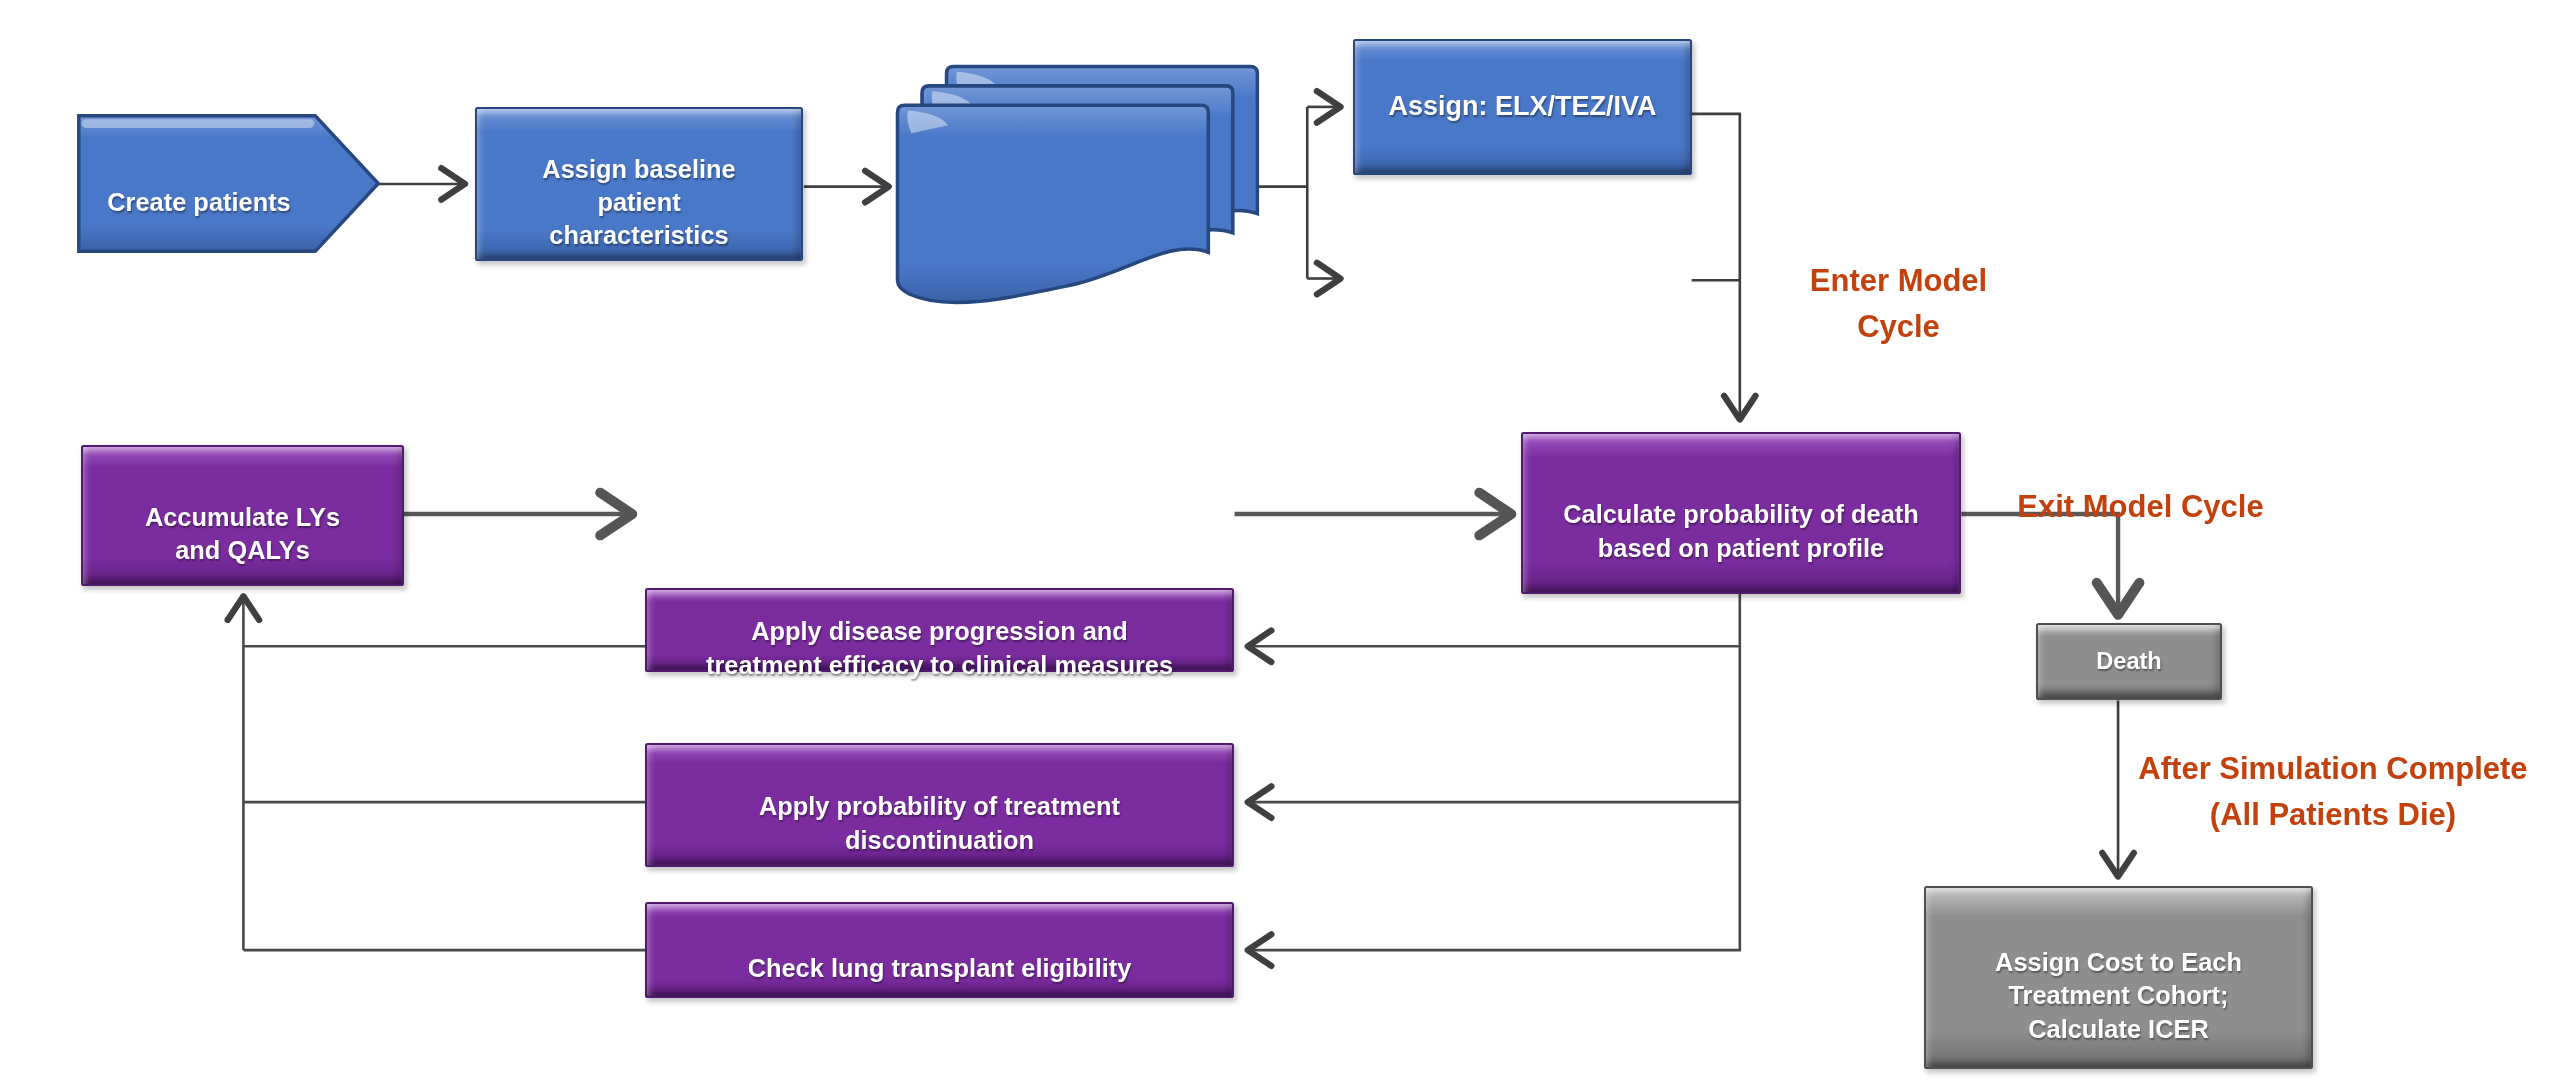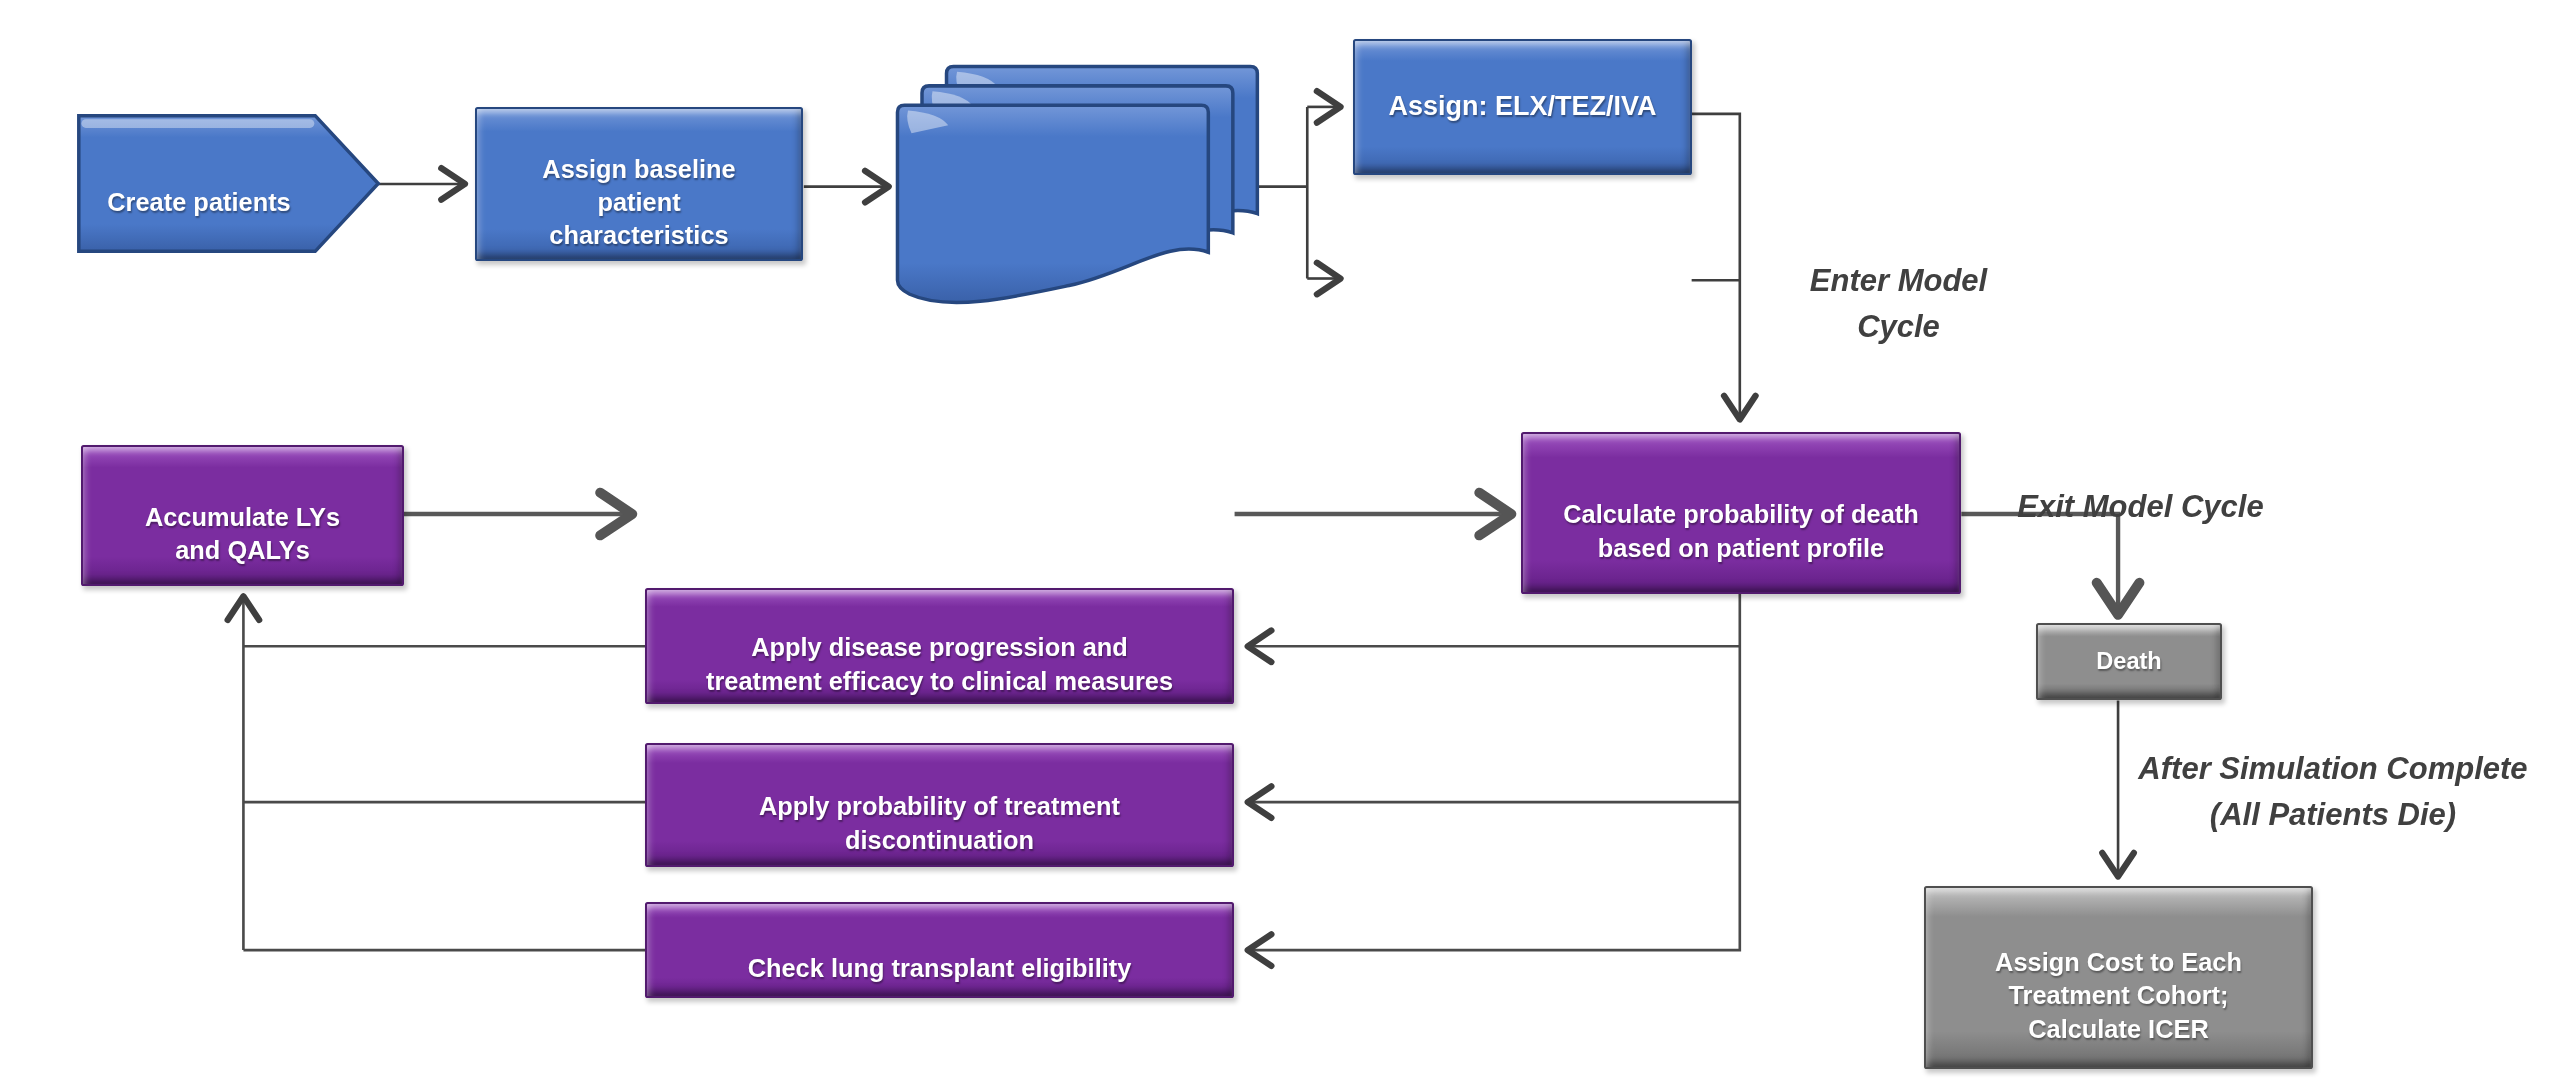--- a/index.html
+++ b/index.html
@@ -30,21 +30,21 @@
     background:linear-gradient(180deg,#a055c2 0%,#7b2da0 15%,#7b2da0 80%,#611e83 100%);
     border:2.6px solid #521a6e;
   }
   .gray{
     background:linear-gradient(180deg,#c2c2c2 0%,#8e8e8e 16%,#8e8e8e 80%,#6d6d6d 100%);
     border:2.6px solid #4f4f4f;
   }
   .float-lbl{position:absolute;display:flex;align-items:center;justify-content:center;}
   .annot{
     position:absolute;display:flex;align-items:center;justify-content:center;
-    font-weight:bold;font-style:italic;color:#404040;font-size:31px;line-height:1.5;
+    font-weight:bold;color:#c2410c;font-size:31px;line-height:1.5;
     text-align:center;white-space:pre-line;
   }
   .fs29{font-size:25.4px;margin-top:37px;} .fs27{font-size:23.6px;} .fs31{font-size:27px;}
 </style>
 </head>
 <body>
 
 <div class="canvas">
 
   <svg class="layer" viewBox="0 0 2942 1247">
@@ -121,21 +121,21 @@
   </div>
 
   <div class="node purple" style="left:1521px;top:432px;width:440px;height:162px;">
     <span class="lbl fs29">Calculate probability of death
 based on patient profile</span>
   </div>
   <div class="node purple" style="left:81px;top:445px;width:323px;height:141px;">
     <span class="lbl fs29">Accumulate LYs
 and QALYs</span>
   </div>
-  <div class="node purple" style="left:645px;top:588px;width:589px;height:116px;">
+  <div class="node purple" style="left:645px;top:588px;width:589px;height:84px;">
     <span class="lbl fs29">Apply disease progression and
 treatment efficacy to clinical measures</span>
   </div>
   <div class="node purple" style="left:645px;top:743px;width:589px;height:124px;">
     <span class="lbl fs29">Apply probability of treatment
 discontinuation</span>
   </div>
   <div class="node purple" style="left:645px;top:902px;width:589px;height:96px;">
     <span class="lbl fs29">Check lung transplant eligibility</span>
   </div>

